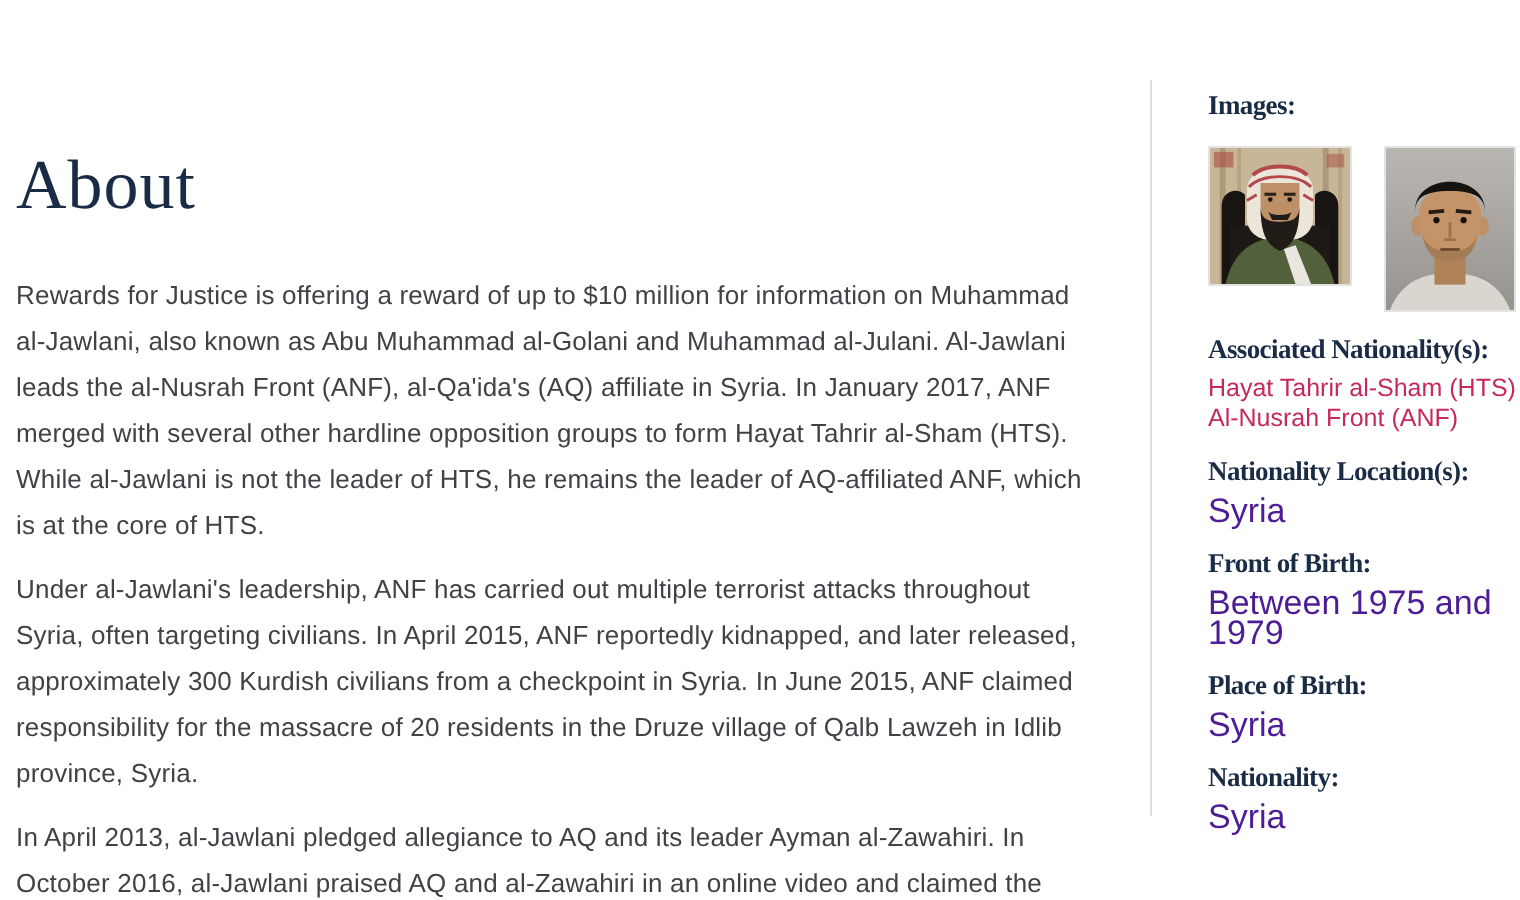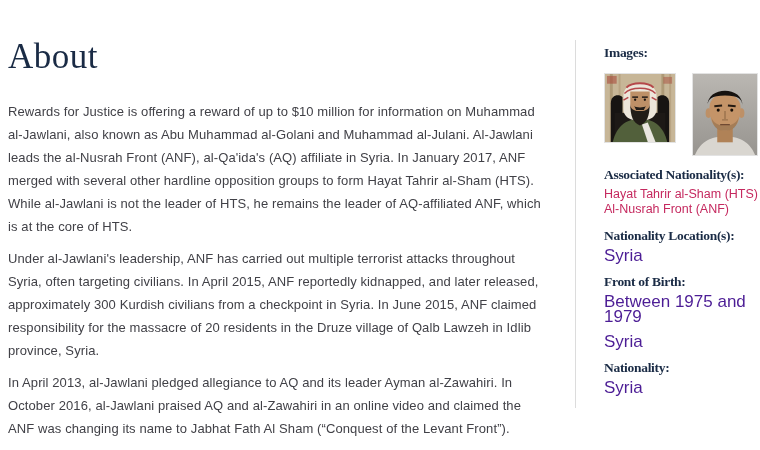--- a/index.html
+++ b/index.html
@@ -19,20 +19,21 @@
     width: 540px;
   }
   .page-title {
     font-family: "Liberation Serif", serif;
     font-weight: 500;
     font-size: 35px;
     line-height: 42px;
     color: #1a2b45;
     letter-spacing: 0.5px;
     margin-bottom: 22px;
+    margin-top: 36px;
   }
   .para {
     font-size: 13px;
     line-height: 23px;
     color: #414147;
     letter-spacing: 0.1px;
     margin-bottom: 9px;
   }
 
   
@@ -193,20 +194,21 @@
     <div class="side-label">Nationality Location(s):</div>
     <div class="side-value">Syria</div>
   </div>
 
   <div class="side-section">
     <div class="side-label">Front of Birth:</div>
     <div class="side-value">Between 1975 and 1979</div>
   </div>
 
   <div class="side-section">
+    <div class="side-label">Place of Birth:</div>
     <div class="side-value">Syria</div>
   </div>
 
   <div class="side-section">
     <div class="side-label">Nationality:</div>
     <div class="side-value">Syria</div>
   </div>
 
 </div>
 

